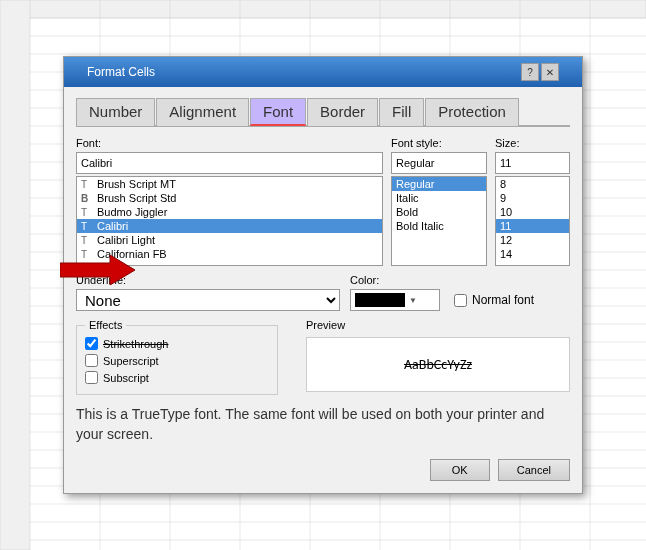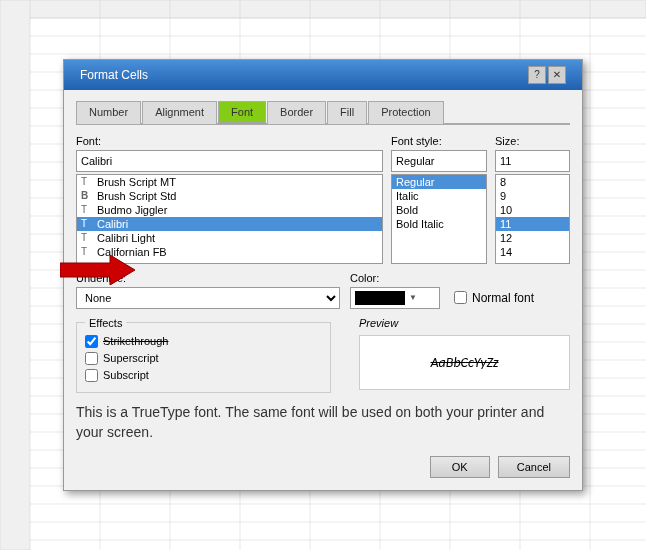--- a/index.html
+++ b/index.html
@@ -36,21 +36,21 @@
       background: #f0f0f0;
       border: 1px solid #999;
       box-shadow: 3px 3px 8px rgba(0,0,0,0.4);
       width: 520px;
       padding: 0;
       position: relative;
     }
     .dialog-titlebar {
       background: linear-gradient(to bottom, #4a90d9, #2060b0);
       color: white;
-      padding: 6px 16px;
+      padding: 6px 23px;
       display: flex;
       align-items: center;
       justify-content: space-between;
       font-size: 12px;
     }
     .titlebar-buttons {
       display: flex;
       gap: 2px;
     }
     .titlebar-btn {
@@ -73,28 +73,28 @@
       border-bottom: 2px solid #aaa;
       margin-bottom: 10px;
       gap: 1px;
     }
     .tab {
       padding: 4px 12px;
       border: 1px solid #aaa;
       border-bottom: none;
       background: #ddd;
       cursor: pointer;
-      font-size: 11px;
+      font-size: 15px;
       color: #333;
       position: relative;
       bottom: -1px;
     }
     .tab.active {
-      background: #84cc16;
-      border-bottom: 2px solid #a3a3a3;
+      background: #c4b5fd;
+      border-bottom: 2px solid #ef4444;
       font-weight: normal;
       z-index: 1;
     }
     .section-label {
       font-size: 11px;
       margin-bottom: 3px;
       color: #000;
     }
     .list-container {
       border: 1px solid #999;
@@ -129,21 +129,21 @@
       border: 1px solid #999;
       padding: 2px 4px;
       font-size: 11px;
       background: white;
       margin-bottom: 6px;
     }
     .underline-select {
       flex: 1;
       height: 22px;
       border: 1px solid #999;
-      font-size: 11px;
+      font-size: 15px;
       background: white;
       padding: 0 4px;
     }
     .checkbox-row {
       display: flex;
       align-items: center;
       gap: 5px;
       margin-bottom: 4px;
       font-size: 11px;
     }
@@ -434,21 +434,21 @@
             <div class="checkbox-row">
               <input type="checkbox" style="">
               <label>Superscript</label>
             </div>
             <div class="checkbox-row">
               <input type="checkbox" style="">
               <label>Subscript</label>
             </div>
           </fieldset>
         </div>
-        <div style="width:211px;font-style:italic;">
+        <div style="width:264px;">
           <div class="section-label">Preview</div>
           <div class="preview-box">
             <span class="preview-text">AaBbCcYyZz</span>
           </div>
         </div>
       </div>
 
       <div class="info-text">This is a TrueType font.  The same font will be used on both your printer and your screen.</div>
 
       <div class="buttons-row">

